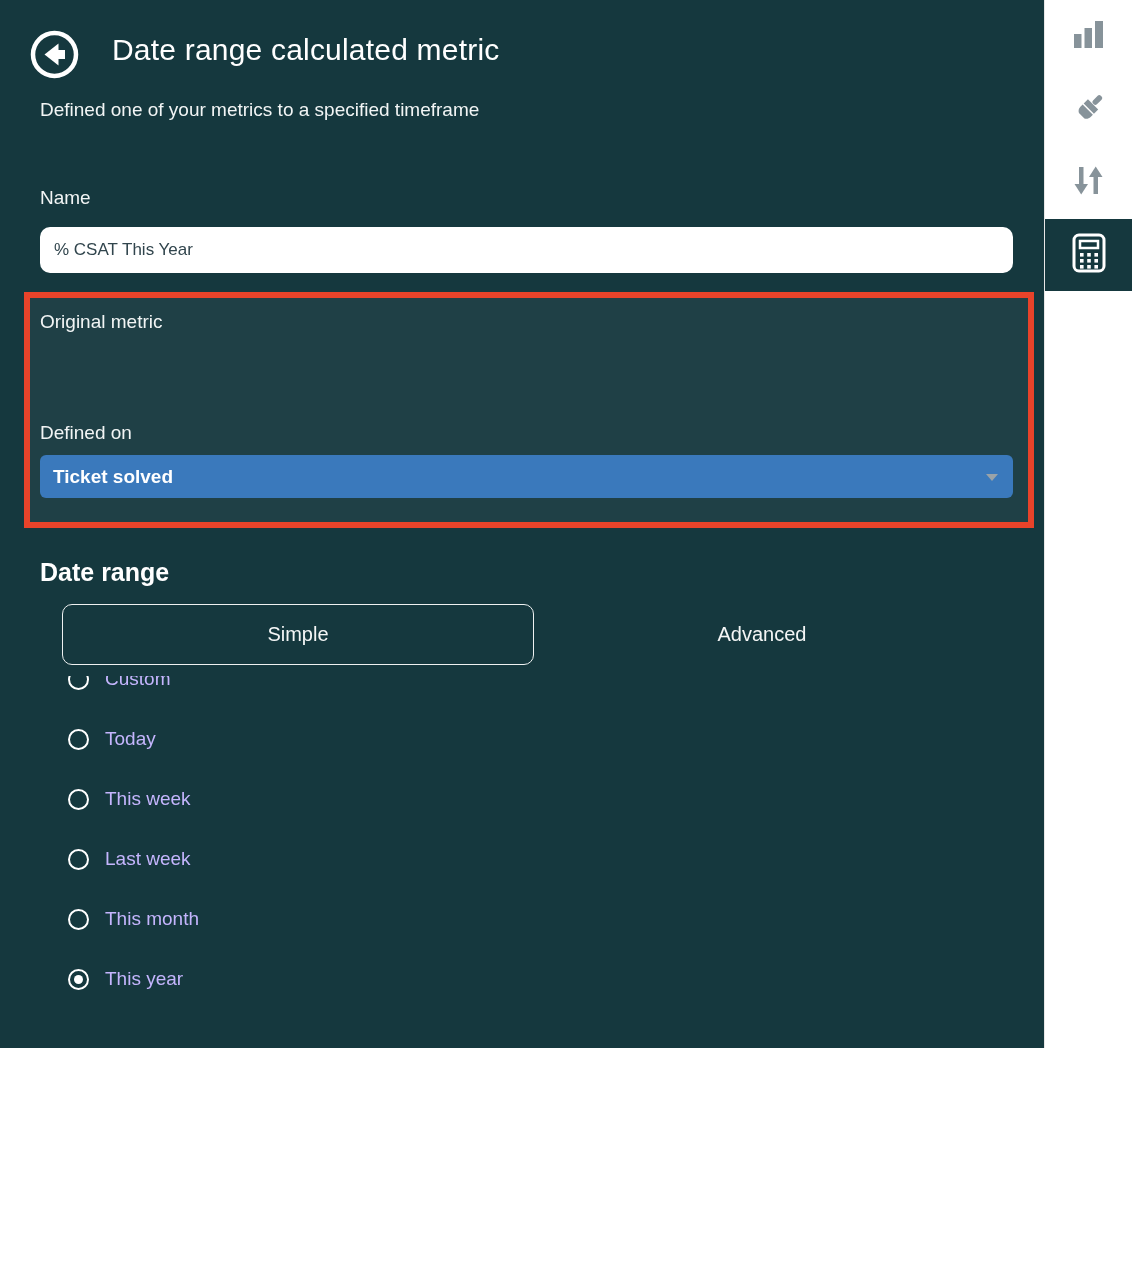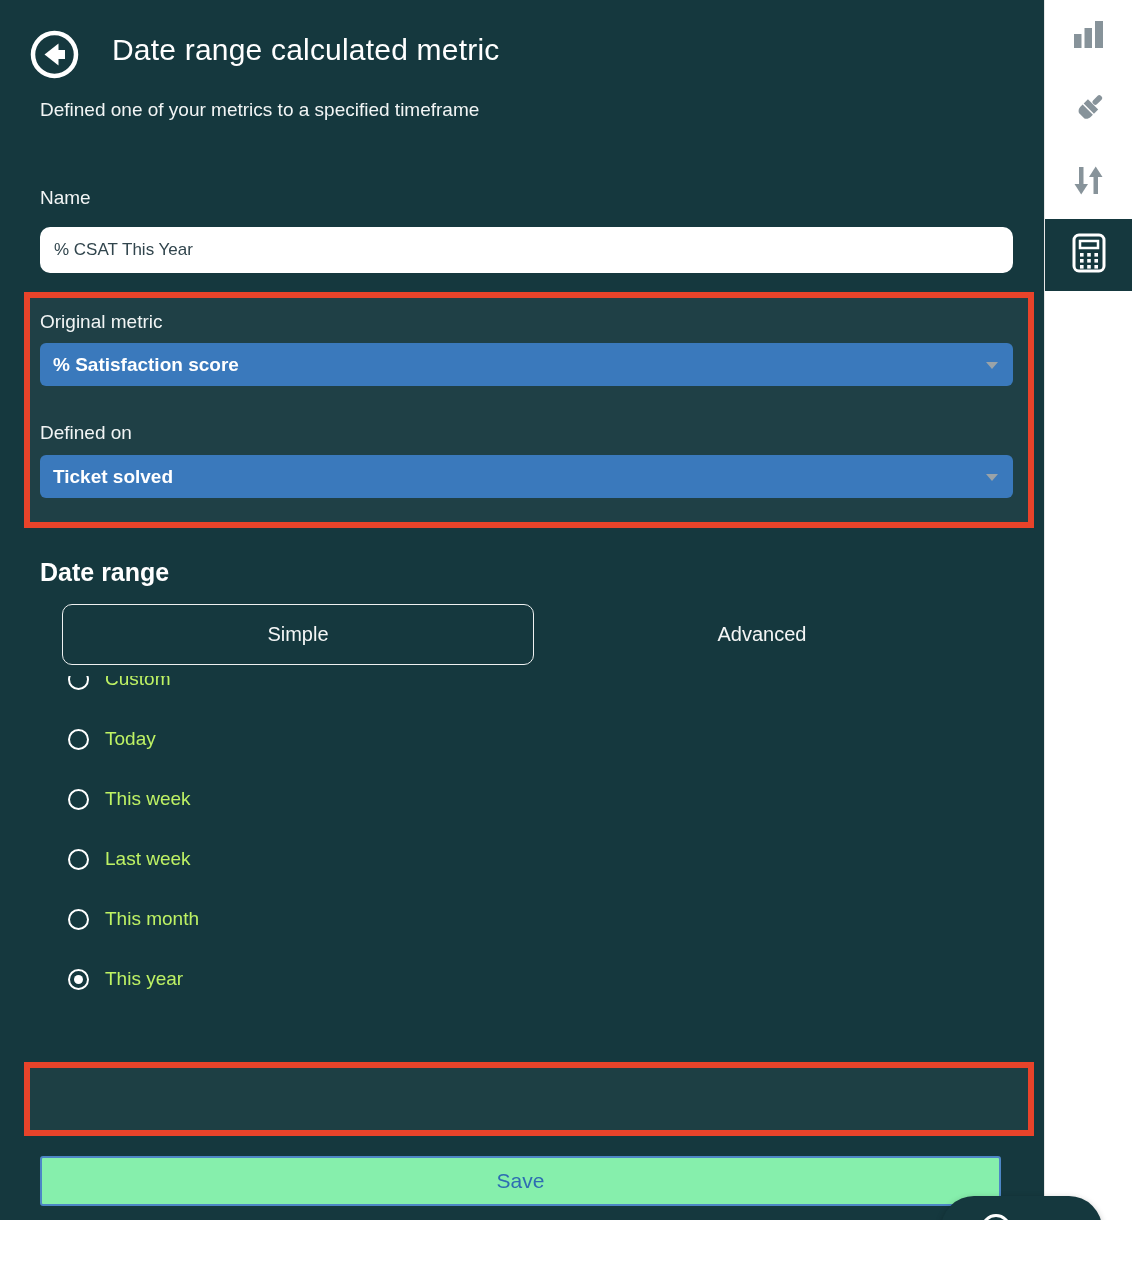--- a/index.html
+++ b/index.html
@@ -1,17 +1,17 @@
 <!DOCTYPE html>
 <html><head>
 <meta charset="utf-8">
 <style>
   * { margin:0; padding:0; box-sizing:border-box; }
   html,body { width:1132px; height:1280px; background:#ffffff; font-family:"Liberation Sans", sans-serif; }
-  .screen { position:relative; width:1132px; height:1220px; overflow:hidden; background:#ffffff;padding-left:20px; }
+  .screen { position:relative; width:1132px; height:1048px; overflow:hidden; background:#ffffff;padding-left:20px; }
 
   .main-panel { position:absolute; left:0; top:0; width:1044px; height:1238px; background:#15383e; }
 
   
   .back-btn { position:absolute; left:30px; top:30px; width:49px; height:49px; cursor:pointer; background:transparent; border:none; }
   .page-title { position:absolute; left:112px; top:33px; font-size:30px; font-weight:500; color:#ffffff; letter-spacing:.2px; }
   .subtitle { position:absolute; left:40px; top:99px; font-size:19px; font-weight:500; color:#f2f5f5; }
 
   
   .field-label { position:absolute; font-size:19px; font-weight:500; color:#f2f5f5; }
@@ -34,21 +34,21 @@
   .tab-simple { left:62px; }
   .tab-advanced { left:526px; }
   .tab.selected { border:1.5px solid #eef1f1; }
 
   
   .options { position:absolute; left:0; top:676px; width:1044px; height:455px; overflow:hidden; }
   .radio-row { height:60px; display:flex; align-items:center; padding-left:68px; cursor:pointer; }
   .radio-row:first-child { margin-top:-27px; }
   .radio { width:21px; height:21px; border:2.5px solid #ffffff; border-radius:50%; margin-right:16px; position:relative; flex:none; }
   .radio-row.selected .radio::after { content:""; position:absolute; left:50%; top:50%; width:9px; height:9px; margin:-4.5px 0 0 -4.5px; border-radius:50%; background:#ffffff; }
-  .radio-label { font-size:19px; font-weight:500; color:#bef264; }
+  .radio-label { font-size:19px; font-weight:500; color:#c4b5fd; }
 
   
   .redbox2 { position:absolute; left:24px; top:1062px; width:1010px; height:74px; border:6px solid #e8432a; background:rgba(255,255,255,0.035); pointer-events:none; z-index:5; }
 
   
   .save-btn { position:absolute; left:40px; top:1156px; width:961px; height:50px; background:#86efac; border:2px solid #4d86c6; border-radius:3px; font-family:"Liberation Sans",sans-serif; font-size:21px; font-weight:500; color:#2e6cb2; cursor:pointer; }
 
   
   .help-btn { position:absolute; left:941px; top:1196px; width:161px; height:66px; border-radius:33px; background:#15383e; display:flex; align-items:center; justify-content:center; gap:10px; cursor:pointer; z-index:10; box-shadow:0 2px 6px rgba(0,0,0,0.25); border:none; }
   .help-q { width:30px; height:30px; border:3px solid #ffffff; border-radius:50%; color:#ffffff; font-size:18px; font-weight:700; display:flex; align-items:center; justify-content:center; flex:none; }
@@ -77,24 +77,20 @@
     </button>
 
     <div class="page-title">Date range calculated metric</div>
     <div class="subtitle">Defined one of your metrics to a specified timeframe</div>
 
     <div class="field-label name-label">Name</div>
     <input class="name-input" type="text" value="% CSAT This Year" style="">
 
     <div class="redbox1">
       <div class="inner-label om-label">Original metric</div>
-      <div class="dropdown dd1">
-        <span>% Satisfaction score</span>
-        <span class="caret"></span>
-      </div>
       <div class="inner-label do-label">Defined on</div>
       <div class="dropdown dd2">
         <span>Ticket solved</span>
         <span class="caret"></span>
       </div>
     </div>
 
     <div class="dr-heading">Date range</div>
 
     <div class="tab tab-simple selected">

